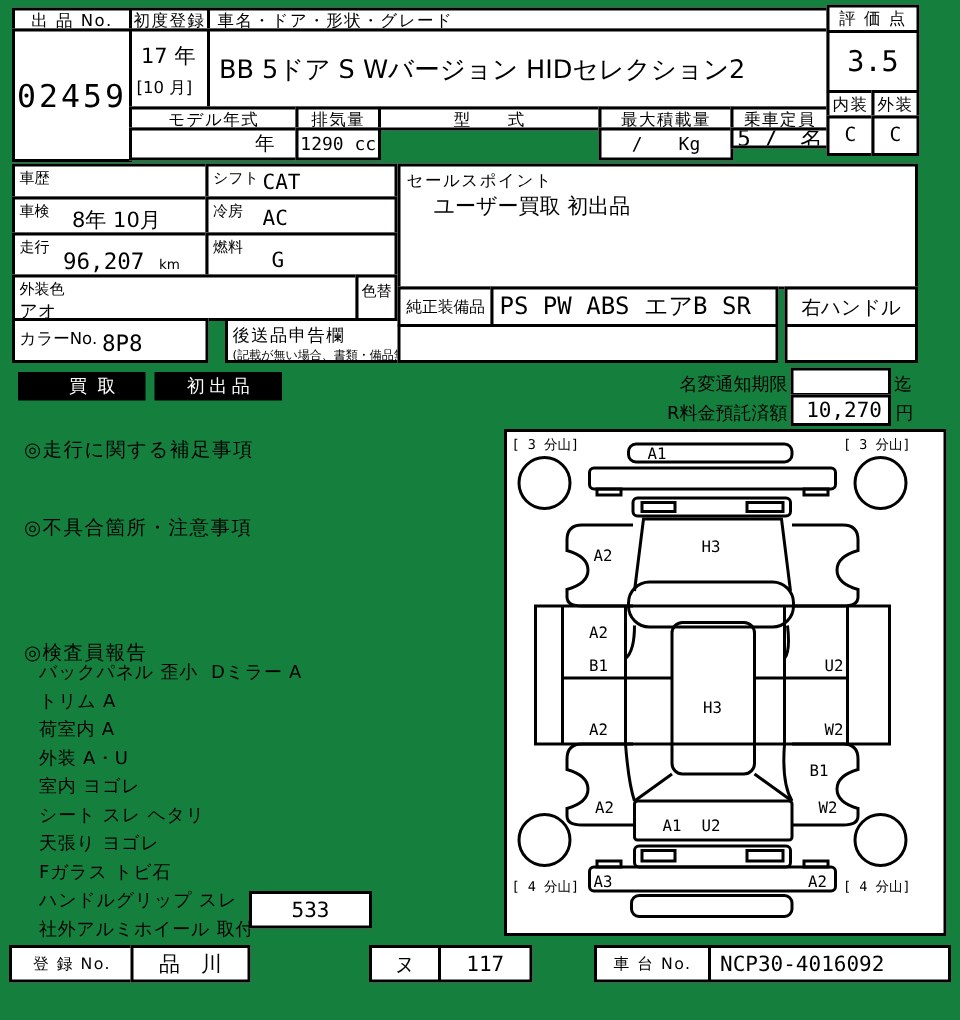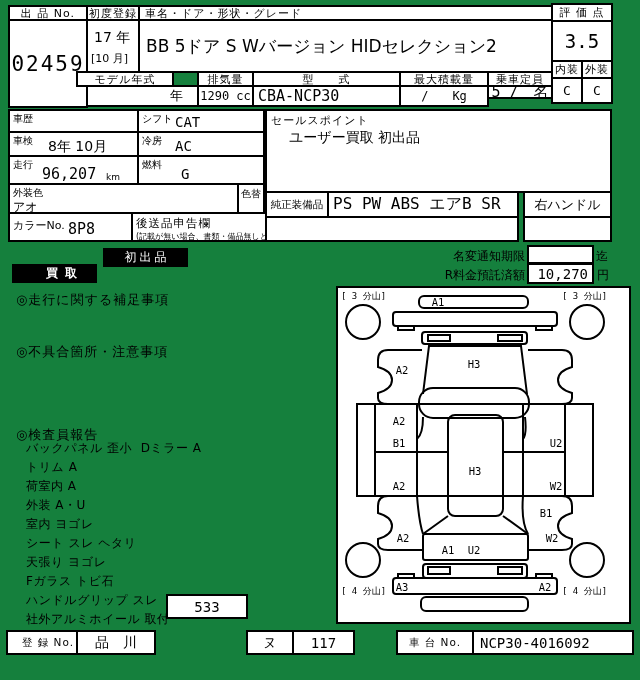--- a/index.html
+++ b/index.html
@@ -36,29 +36,28 @@
 
   <div class="cell hdr" style="left:86px;top:5px;width:54px;height:16px;">初度登録</div>
   <div class="cell hdr hdr-left" style="left:138px;top:5px;width:415px;height:16px;">車名・ドア・形状・グレード</div>
 
   <div class="cell" style="left:86px;top:19px;width:54px;height:54px;">
     <div class="noborder" style="left:6px;top:8px;font-size:14px;">17 年</div>
     <div class="noborder" style="left:3px;top:30px;font-size:11px;">[10 月]</div>
   </div>
   <div class="cell val-l" style="left:138px;top:19px;width:415px;height:54px;font-size:17px;font-weight:500;padding-left:6px;">BB 5ドア  S Wバージョン HIDセレクション2</div>
 
-  <div class="cell hdr" style="left:76px;top:71px;width:98px;height:16px;">モデル年式</div>
+  <div class="cell hdr" style="left:86px;top:71px;width:113px;height:16px;">モデル年式</div>
   <div class="cell hdr" style="left:197px;top:71px;width:57px;height:16px;">排気量</div>
   <div class="cell hdr" style="left:252px;top:71px;width:149px;height:16px;">型　　式</div>
   <div class="cell hdr" style="left:399px;top:71px;width:90px;height:16px;">最大積載量</div>
   <div class="cell hdr" style="left:487px;top:71px;width:66px;height:16px;">乗車定員</div>
 
   <div class="cell val-r" style="left:86px;top:85px;width:113px;height:22px;font-size:13px;padding-right:14px;">年</div>
   <div class="cell val-c mono" style="left:197px;top:85px;width:57px;height:22px;font-size:12px;">1290 cc</div>
-  <div class="cell val-l mono" style="left:252px;top:85px;width:149px;height:22px;font-size:15px;padding-left:4px;">CBA-NCP30</div>
   <div class="cell val-c mono" style="left:399px;top:85px;width:90px;height:22px;font-size:12px;">/　　Kg</div>
   <div class="cell val-c mono" style="left:487px;top:85px;width:66px;height:14px;font-size:15px;">5 /　名</div>
 
   <div class="cell hdr" style="left:551px;top:3px;width:62px;height:19px;">評 価 点</div>
   <div class="cell val-c mono" style="left:551px;top:20px;width:62px;height:42px;font-size:19px;">3.5</div>
   <div class="cell hdr" style="left:551px;top:60px;width:32px;height:19px;">内装</div>
   <div class="cell hdr" style="left:581px;top:60px;width:32px;height:19px;">外装</div>
   <div class="cell val-c mono" style="left:551px;top:77px;width:32px;height:27px;font-size:13px;">C</div>
   <div class="cell val-c mono" style="left:581px;top:77px;width:32px;height:27px;font-size:13px;">C</div>
 
@@ -91,36 +90,36 @@
     <span class="lbl">外装色</span>
     <span class="noborder" style="left:3px;top:14px;font-size:12px;">アオ</span>
   </div>
   <div class="cell" style="left:237px;top:183px;width:28px;height:31px;">
     <span class="noborder" style="left:2px;top:2px;font-size:10px;">色替</span>
   </div>
   <div class="cell" style="left:8px;top:212px;width:131px;height:30px;">
     <span class="noborder" style="left:3px;top:4px;font-size:11px;">カラーNo.</span>
     <span class="noborder mono" style="left:58px;top:6px;font-size:15px;">8P8</span>
   </div>
-  <div class="cell" style="left:131px;top:212px;width:191px;height:30px;">
+  <div class="cell" style="left:150px;top:212px;width:191px;height:30px;">
     <span class="noborder" style="left:3px;top:2px;font-size:11.5px;letter-spacing:1px;">後送品申告欄</span>
     <span class="noborder" style="left:3px;top:17px;font-size:8px;">(記載が無い場合、書類・備品無しと致します)</span>
   </div>
 
   <div class="cell" style="left:265px;top:109px;width:347px;height:84px;">
     <span class="noborder" style="left:4px;top:2px;font-size:11px;letter-spacing:1px;">セールスポイント</span>
     <span class="noborder" style="left:22px;top:18px;font-size:14px;">ユーザー買取 初出品</span>
   </div>
   <div class="cell val-c" style="left:265px;top:191px;width:64px;height:27px;font-size:10.5px;">純正装備品</div>
   <div class="cell val-l mono" style="left:327px;top:191px;width:192px;height:27px;font-size:16px;padding-left:4px;">PS PW ABS エアB SR</div>
   <div class="cell val-c" style="left:523px;top:191px;width:89px;height:27px;font-size:13px;">右ハンドル</div>
   <div class="cell" style="left:265px;top:216px;width:254px;height:26px;"></div>
   <div class="cell" style="left:523px;top:216px;width:89px;height:26px;"></div>
 
-  <div class="badge" style="left:12px;top:264px;width:85px;height:19px;letter-spacing:7px;padding-left:21px;font-weight:bold;">買取</div>
+  <div class="badge" style="left:12px;top:248px;width:85px;height:19px;letter-spacing:7px;padding-left:21px;">買取</div>
   <div class="badge" style="left:103px;top:248px;width:85px;height:19px;letter-spacing:3px;padding-left:3px;">初出品</div>
 
   <div class="noborder" style="left:428px;top:248px;width:97px;font-size:12px;text-align:right;">名変通知期限</div>
   <div class="cell val-r" style="left:527px;top:245px;width:67px;height:19px;font-size:12px;padding-right:3px;"></div>
   <div class="noborder" style="left:596px;top:248px;font-size:12px;">迄</div>
   <div class="noborder" style="left:413px;top:267px;width:112px;font-size:12px;text-align:right;">R料金預託済額</div>
   <div class="cell val-r mono" style="left:527px;top:263px;width:67px;height:21px;font-size:14px;padding-right:4px;">10,270</div>
   <div class="noborder" style="left:597px;top:267px;font-size:12px;">円</div>
 
   <div class="sec-title" style="left:16px;top:291px;">◎走行に関する補足事項</div>
@@ -202,20 +201,20 @@
         <text x="65" y="254" text-anchor="middle">A2</text>
         <text x="110" y="266" text-anchor="middle">A1</text>
         <text x="136" y="266" text-anchor="middle">U2</text>
         <text x="64" y="303" text-anchor="middle">A3</text>
         <text x="207" y="303" text-anchor="middle">A2</text>
       </g>
     </svg>
   </div>
 
   <div class="cell val-c" style="left:6px;top:630px;width:84px;height:25px;font-size:10.5px;letter-spacing:1px;">登 録 No.</div>
-  <div class="cell val-c" style="left:76px;top:630px;width:80px;height:25px;font-size:14px;">品　川</div>
+  <div class="cell val-c" style="left:87px;top:630px;width:80px;height:25px;font-size:14px;">品　川</div>
   <div class="cell val-c mono" style="left:166px;top:594px;width:82px;height:25px;font-size:14px;">533</div>
   <div class="cell val-c" style="left:246px;top:630px;width:48px;height:25px;font-size:13px;">ヌ</div>
   <div class="cell val-c mono" style="left:292px;top:630px;width:63px;height:25px;font-size:14px;">117</div>
   <div class="cell val-c" style="left:396px;top:630px;width:78px;height:25px;font-size:10.5px;letter-spacing:1px;">車 台 No.</div>
   <div class="cell val-l mono" style="left:472px;top:630px;width:162px;height:25px;font-size:14px;padding-left:6px;">NCP30-4016092</div>
 
 </div>
 
 </body></html>

